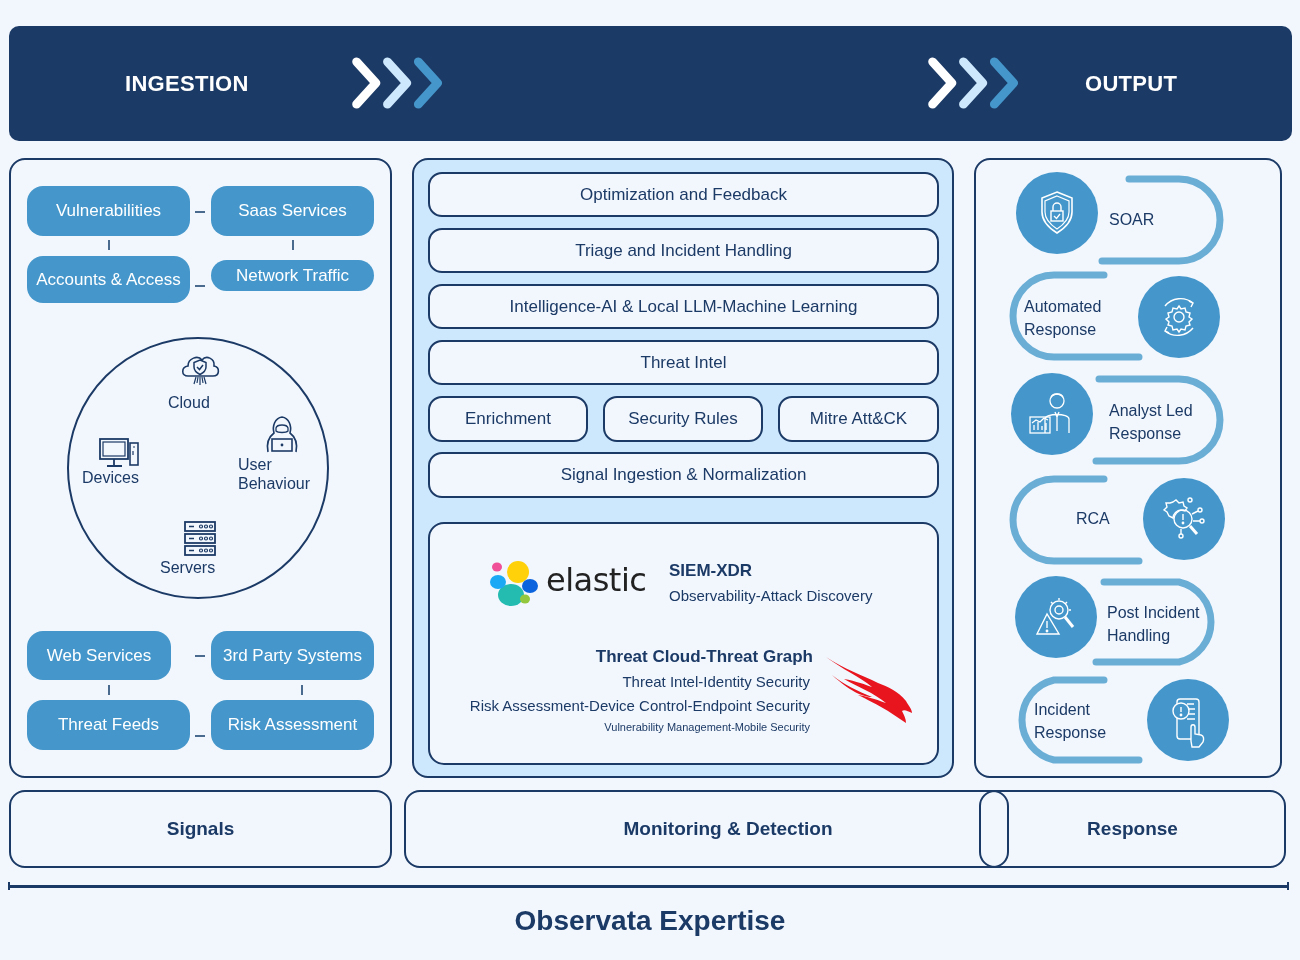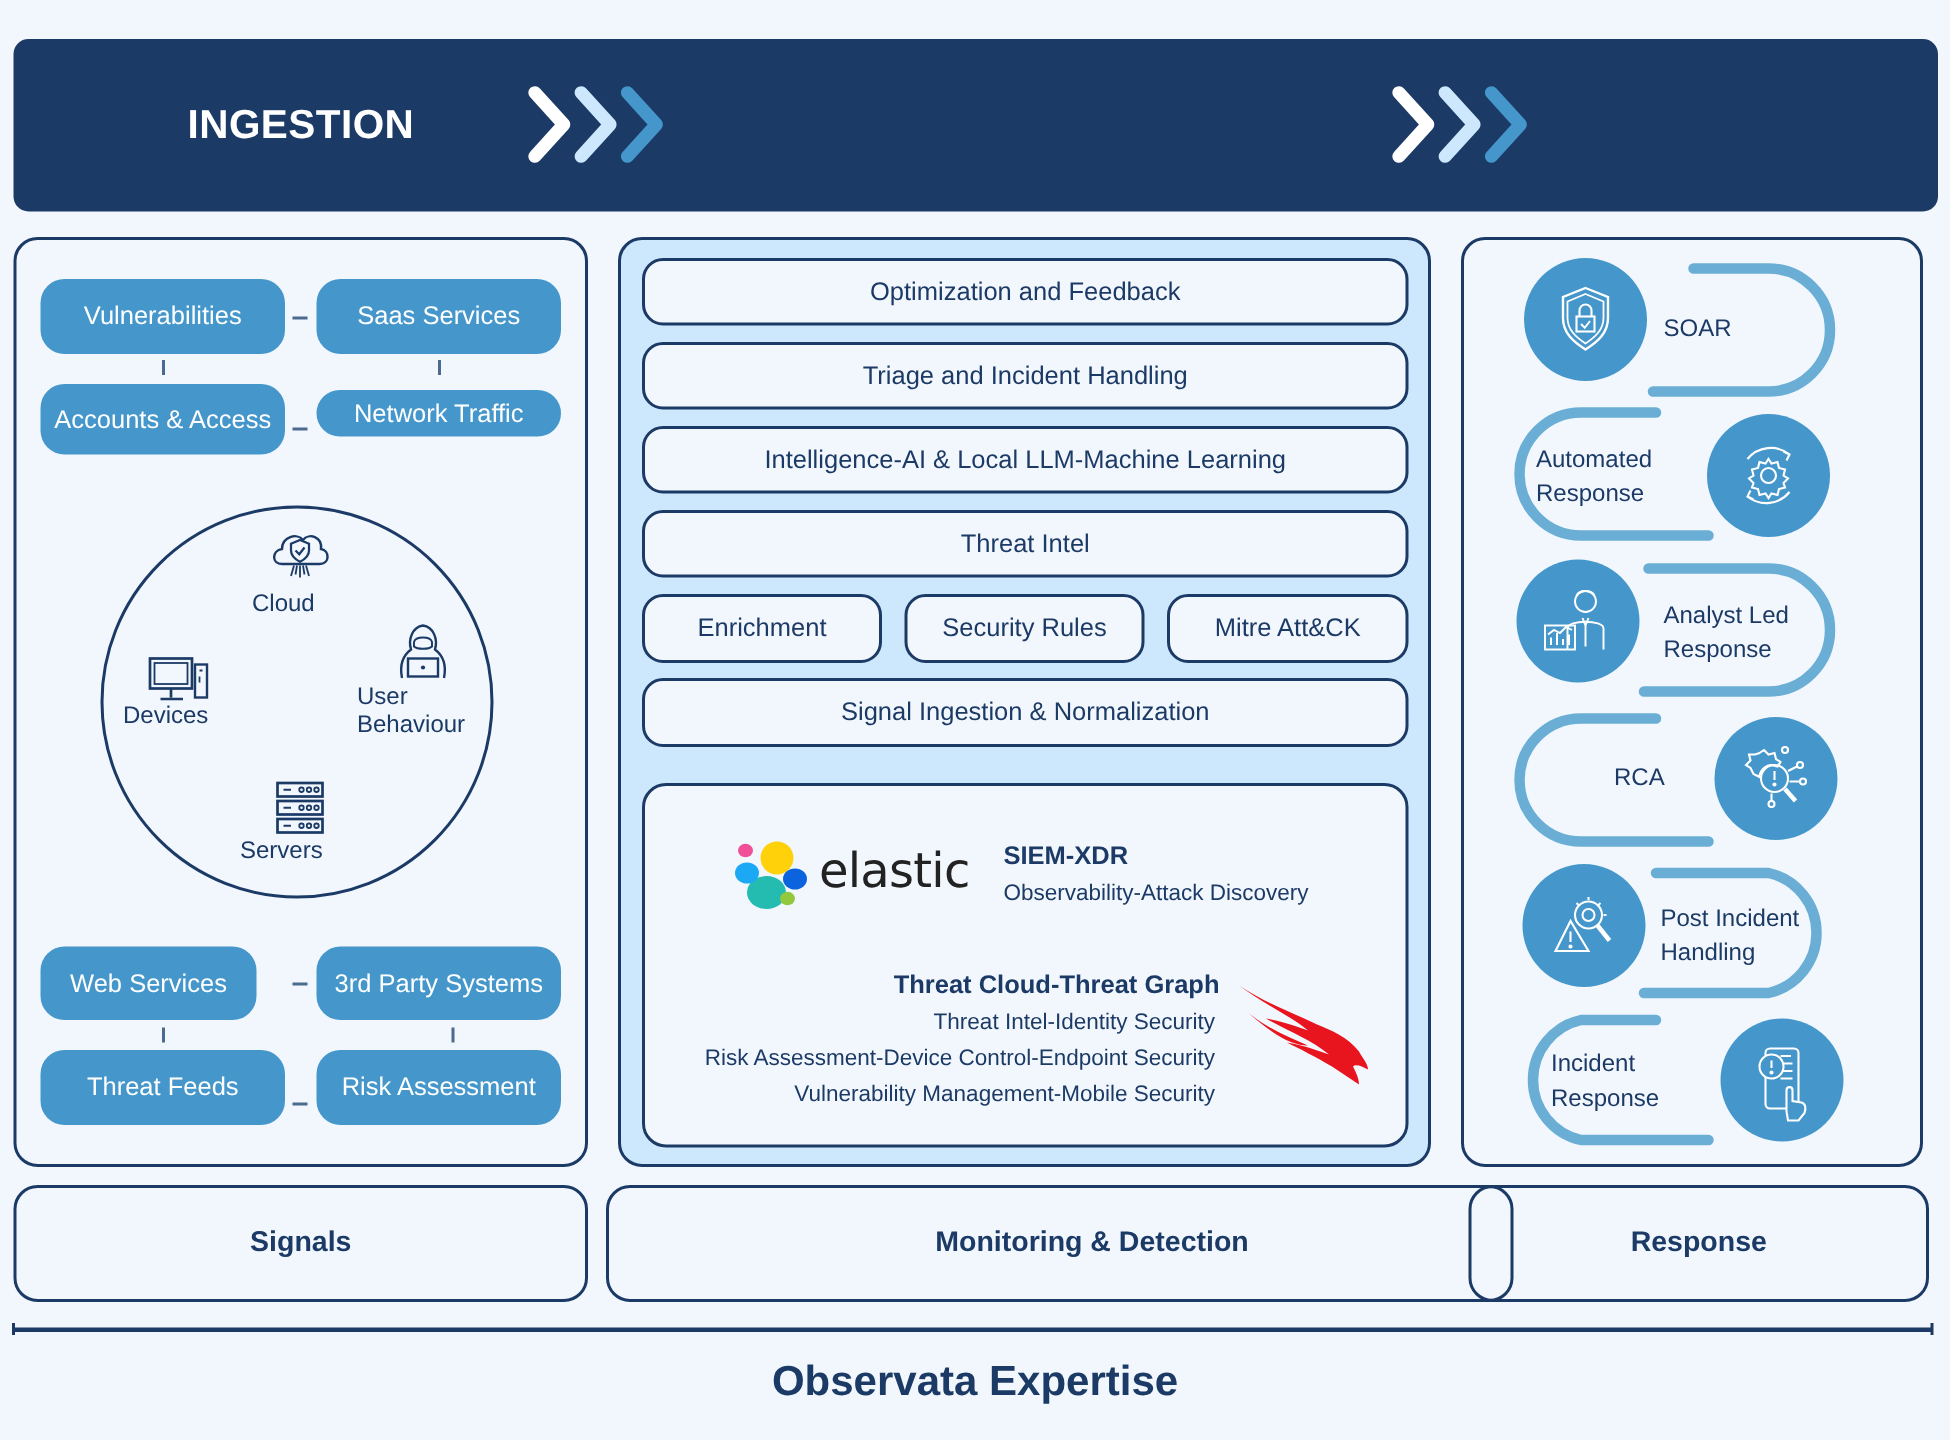--- a/index.html
+++ b/index.html
@@ -1,20 +1,20 @@
 <!DOCTYPE html>
 <html><head>
 <meta charset="utf-8">
 <style>
   * { box-sizing: border-box; margin: 0; padding: 0; }
   html, body { width: 1300px; height: 960px; background: #f2f7fd; overflow: hidden; }
   body { position: relative; font-family: "Liberation Sans", "DejaVu Sans", sans-serif; color: #1c3a66; }
 
   .header { position: absolute; left: 9px; top: 26px; width: 1283px; height: 115px; background: #1c3a66; border-radius: 10px; }
-  .header .stage { position: absolute; top: 0; height: 115px; line-height: 115px; color: #fff; font-weight: 700; font-size: 27px; letter-spacing: 0.3px; }
+  .header .stage { position: absolute; top: 0; height: 115px; line-height: 115px; color: #fff; font-weight: 700; font-size: 22px; letter-spacing: 0.3px; }
   .header .chev { position: absolute; top: 57px; width: 100px; height: 54px; }
 
   .panel { position: absolute; border: 2px solid #1c3a66; border-radius: 16px; background: #f2f7fd; }
 
   .pill { position: absolute; background: #4597cb; color: #fff; border-radius: 16px; display: flex; align-items: center; justify-content: center; text-align: center; font-size: 17px; line-height: 20px; }
   .conn-h { position: absolute; height: 1.5px; width: 10px; background: #4a6a8e; }
   .conn-v { position: absolute; width: 1.5px; height: 10px; background: #4a6a8e; }
 
   .circle { position: absolute; left: 67px; top: 337px; width: 262px; height: 262px; border: 2.5px solid #1c3a66; border-radius: 50%; }
   .ci-label { position: absolute; font-size: 16px; text-align: left; color: #1c3a66; line-height: 19px; }
@@ -42,20 +42,21 @@
   <svg class="chev" style="left:340px; top:30px;" viewBox="0 0 100 56">
     <polyline points="6,6 26,28 6,50" fill="none" stroke="#ffffff" stroke-width="9" stroke-linecap="round" stroke-linejoin="round"></polyline>
     <polyline points="38,6 58,28 38,50" fill="none" stroke="#cde8fc" stroke-width="9" stroke-linecap="round" stroke-linejoin="round"></polyline>
     <polyline points="70,6 90,28 70,50" fill="none" stroke="#4597cb" stroke-width="9" stroke-linecap="round" stroke-linejoin="round"></polyline>
   </svg>
   <svg class="chev" style="left:916px; top:30px;" viewBox="0 0 100 56">
     <polyline points="6,6 26,28 6,50" fill="none" stroke="#ffffff" stroke-width="9" stroke-linecap="round" stroke-linejoin="round"></polyline>
     <polyline points="38,6 58,28 38,50" fill="none" stroke="#cde8fc" stroke-width="9" stroke-linecap="round" stroke-linejoin="round"></polyline>
     <polyline points="70,6 90,28 70,50" fill="none" stroke="#4597cb" stroke-width="9" stroke-linecap="round" stroke-linejoin="round"></polyline>
   </svg>
+  <div class="stage" style="left:1076px;">OUTPUT</div>
 </div>
 
 <div class="panel" style="left:9px; top:158px; width:383px; height:620px;"></div>
 
 <div class="pill" style="left:27px; top:186px; width:163px; height:50px;">Vulnerabilities</div>
 <div class="pill" style="left:211px; top:186px; width:163px; height:50px;">Saas Services</div>
 <div class="pill" style="left:27px; top:256px; width:163px; height:47px;">Accounts &amp; Access</div>
 <div class="pill" style="left:211px; top:260px; width:163px; height:31px;">Network Traffic</div>
 <div class="conn-h" style="left:195px; top:211px;"></div>
 <div class="conn-h" style="left:195px; top:285px;"></div>
@@ -137,21 +138,21 @@
   <ellipse cx="9" cy="9" rx="5" ry="4.5" fill="#ef5098"></ellipse>
   <ellipse cx="37" cy="41" rx="5" ry="4.5" fill="#93c83e"></ellipse>
 </svg>
 <div style="position:absolute; left:546px; top:561px; font-size:32px; font-family:'DejaVu Sans', sans-serif; color:#222; letter-spacing:-0.5px;">elastic</div>
 <div style="position:absolute; left:669px; top:561px; font-size:17px; font-weight:700; color:#1c3a66;">SIEM-XDR</div>
 <div style="position:absolute; left:669px; top:587px; font-size:15px; color:#1c3a66;">Observability-Attack Discovery</div>
 
 <div style="position:absolute; left:440px; top:647px; width:373px; text-align:right; font-size:17px; font-weight:700; color:#1c3a66;">Threat Cloud-Threat Graph</div>
 <div style="position:absolute; left:440px; top:673px; width:370px; text-align:right; font-size:15px; color:#1c3a66;">Threat Intel-Identity Security</div>
 <div style="position:absolute; left:440px; top:697px; width:370px; text-align:right; font-size:15px; color:#1c3a66;">Risk Assessment-Device Control-Endpoint Security</div>
-<div style="position:absolute; left:440px; top:721px; width:370px; text-align:right; font-size:15px; color:#1c3a66;">Vulnerability Management-Mobile Security</div>
+<div style="position:absolute; left:440px; top:721px; width:370px; text-align:right; font-size:11px; color:#1c3a66;">Vulnerability Management-Mobile Security</div>
 
 <svg style="position:absolute; left:822px; top:655px;" width="92" height="72" viewBox="0 0 92 72">
   <path d="M4 2 C22 14 40 20 56 28 C66 32 76 36 84 46 C86 50 90 54 90 58 C86 56 82 54 80 56 C82 60 84 64 84 68 C78 64 72 60 66 56 C56 50 44 44 36 40 C48 42 58 46 64 48 C52 38 36 32 22 24 C34 26 44 30 50 32 C38 22 20 14 4 2 Z" fill="#e8141e"></path>
   <path d="M10 20 C22 30 36 36 50 42 C40 42 28 36 10 20 Z" fill="#e8141e"></path>
 </svg>
 
 <div class="panel" style="left:974px; top:158px; width:308px; height:620px;"></div>
 
 <svg style="position:absolute; left:974px; top:158px;" width="308" height="620" viewBox="0 0 308 620">
   <g fill="none" stroke="#6aaed6" stroke-width="7" stroke-linecap="round">

